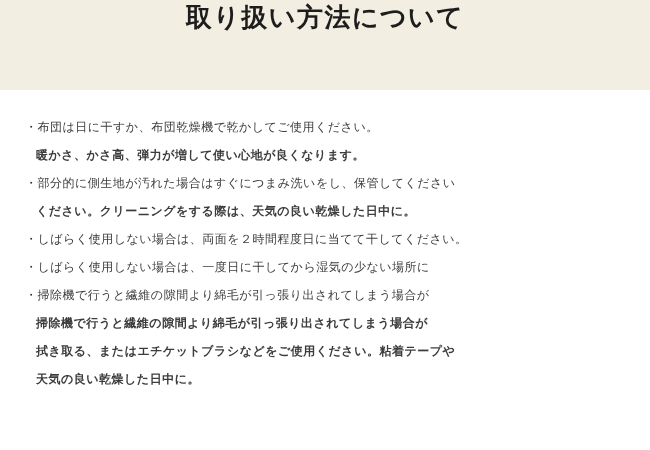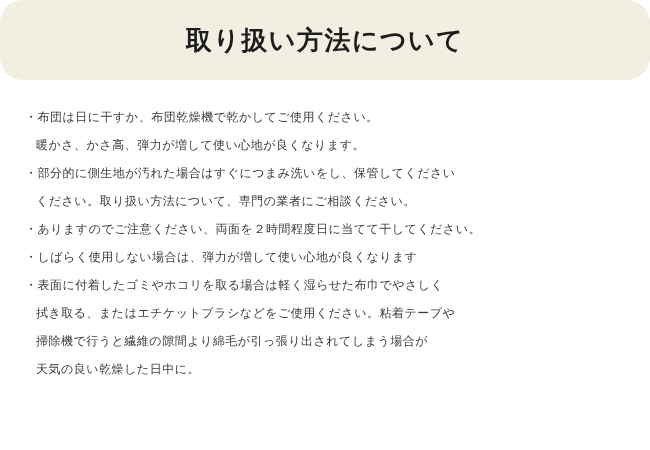--- a/index.html
+++ b/index.html
@@ -8,26 +8,24 @@
   }
   body {
     width: 650px;
     height: 450px;
     background: #ffffff;
     overflow: hidden;
     font-family: "Liberation Sans", "DejaVu Sans", sans-serif;
   }
   .header-band {
     width: 650px;
-    height: 80px;
+    height: 90px;
     background: var(--header-bg, #f2efe2);
     display: flex;
-    align-items: center;
     justify-content: center;
-    border-radius: 23px;
   }
   .page-title {
     font-size: 26px;
     font-weight: 700;
     letter-spacing: 1.5px;
     color: var(--title-color, #1d1d1d);
   }
   .content {
     padding: 23px 12px 0 25px;
   }
@@ -36,45 +34,46 @@
   }
   .line {
     font-size: 12px;
     line-height: 28px;
     letter-spacing: 0.5px;
     color: var(--body-color, #3c3c3c);
     white-space: nowrap;
   }
   .line.cont {
     padding-left: 11px;
+    font-weight: bold;
   }
 </style>
 </head>
 <body style="--header-bg: #f2efe2; --title-color: #1d1d1d; --body-color: #3c3c3c; background: rgb(255, 255, 255);">
 
 <div class="header-band">
   <div class="page-title">取り扱い方法について</div>
 </div>
 
 <div class="content">
   <div>
       <div class="item">
         <div class="line first">・布団は日に干すか、布団乾燥機で乾かしてご使用ください。</div>
         <div class="line cont">暖かさ、かさ高、弾力が増して使い心地が良くなります。</div>
       </div>
       <div class="item">
         <div class="line first">・部分的に側生地が汚れた場合はすぐにつまみ洗いをし、保管してください</div>
-        <div class="line cont">ください。取り扱い方法について、専門の業者にご相談ください。</div>
+        <div class="line cont">ください。クリーニングをする際は、天気の良い乾燥した日中に。</div>
       </div>
       <div class="item">
-        <div class="line first">・ありますのでご注意ください、両面を２時間程度日に当てて干してください。</div>
+        <div class="line first">・しばらく使用しない場合は、両面を２時間程度日に当てて干してください。</div>
       </div>
       <div class="item">
-        <div class="line first">・しばらく使用しない場合は、弾力が増して使い心地が良くなります</div>
+        <div class="line first">・しばらく使用しない場合は、一度日に干してから湿気の少ない場所に</div>
       </div>
       <div class="item">
-        <div class="line first">・表面に付着したゴミやホコリを取る場合は軽く湿らせた布巾でやさしく</div>
+        <div class="line first">・掃除機で行うと繊維の隙間より綿毛が引っ張り出されてしまう場合が</div>
+        <div class="line cont">掃除機で行うと繊維の隙間より綿毛が引っ張り出されてしまう場合が</div>
         <div class="line cont">拭き取る、またはエチケットブラシなどをご使用ください。粘着テープや</div>
-        <div class="line cont">掃除機で行うと繊維の隙間より綿毛が引っ張り出されてしまう場合が</div>
         <div class="line cont">天気の良い乾燥した日中に。</div>
       </div>
     </div>
 </div>
 
 </body></html>

